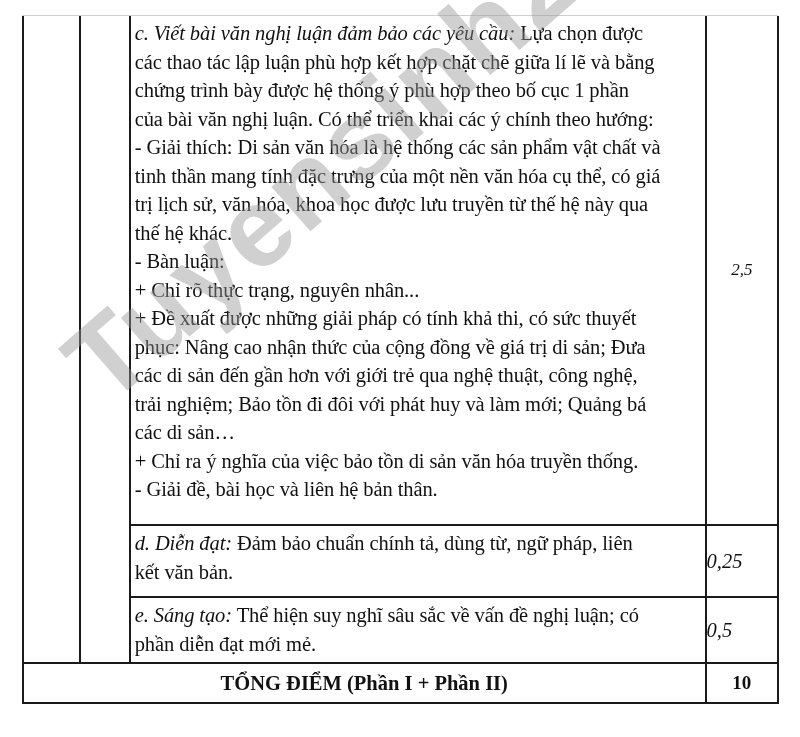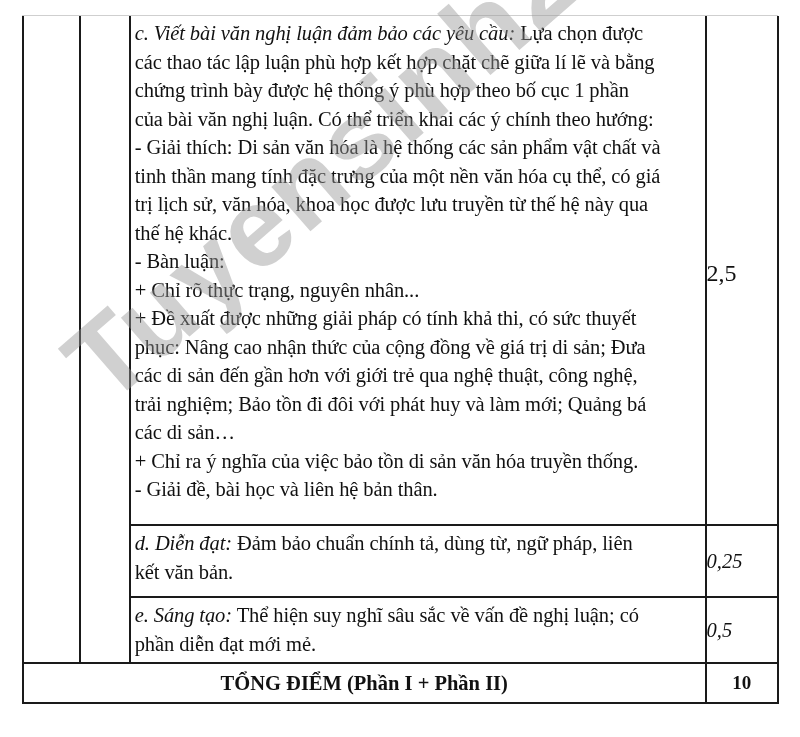--- a/index.html
+++ b/index.html
@@ -54,22 +54,23 @@
   .crit .line { display: block; white-space: nowrap; }
   .crit em { font-style: italic; }
   .score {
     font-size: 20.5px;
     font-style: italic;
     vertical-align: middle !important;
   }
   .row-c .score-c {
     vertical-align: top !important;
     padding-top: 244px;
-    text-align: left;
-    font-size: 24px;
+    text-align: center;
+    font-style: italic;
+    font-size: 17px;
   }
   .row-c { height: 509px; }
   .row-d { height: 72px; }
   .row-e { height: 62px; }
   .row-total { height: 40px; }
   .total-label {
     font-weight: bold;
     font-size: 20.5px;
     text-align: center;
     vertical-align: middle !important;

